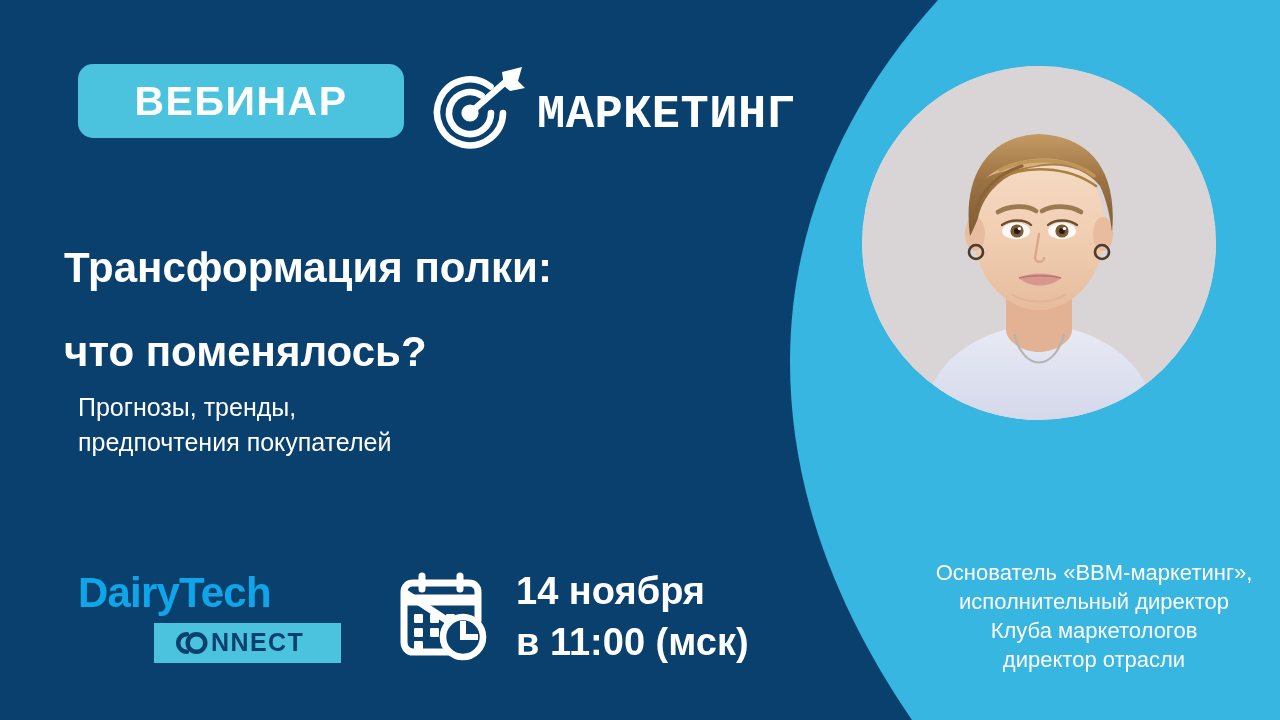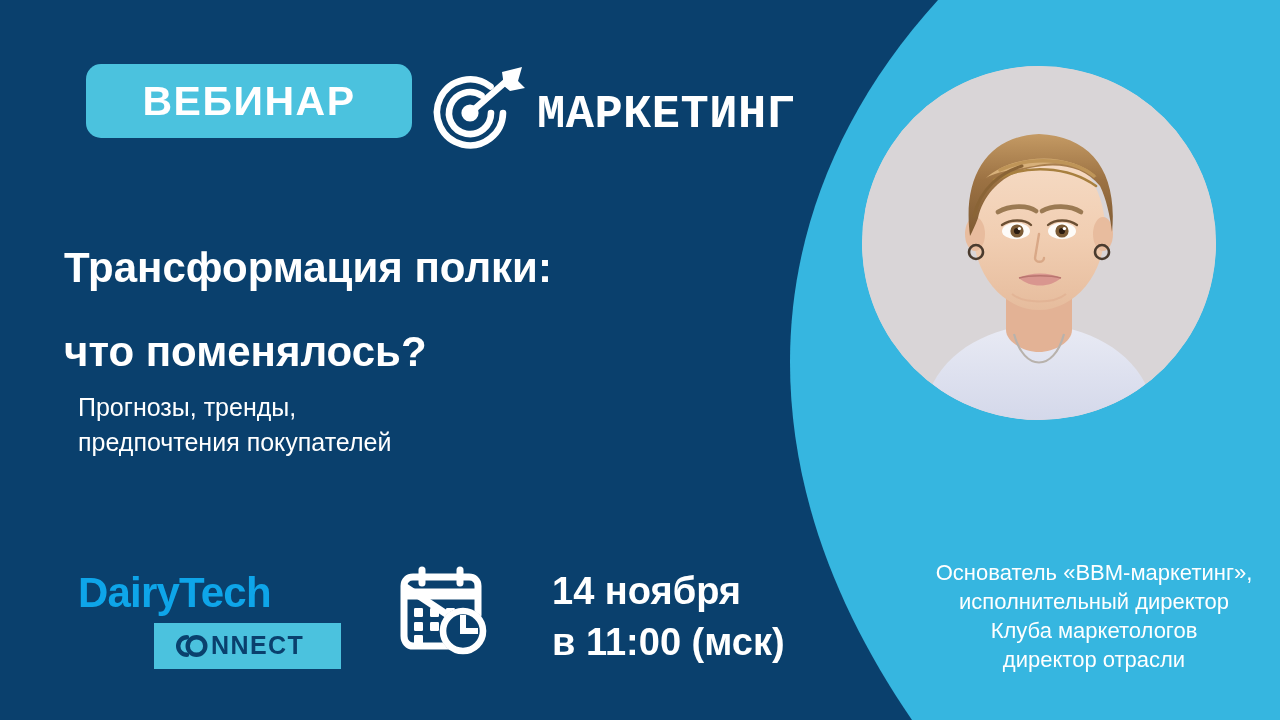--- a/index.html
+++ b/index.html
@@ -45,21 +45,20 @@
     position: absolute;
     left: 78px;
     top: 64px;
     width: 326px;
     height: 74px;
     background: #4BC2DE;
     border-radius: 15px;
     display: flex;
     align-items: center;
     justify-content: center;
-    margin-left: 8px;
   }
   .webinar-badge span {
     color: #ffffff;
     font-size: 41px;
     font-weight: bold;
     letter-spacing: 1.5px;
   }
 
   
   .marketing-lockup {
@@ -116,36 +115,35 @@
     color: #0ea5e9;
     font-size: 42px;
     font-weight: bold;
     letter-spacing: -0.8px;
     line-height: 1;
   }
   .connect-badge {
     margin-top: 9px;
     margin-left: 76px;
     width: 187px;
-    height: 46px;
+    height: 40px;
     background: #4BC2DE;
     display: flex;
     align-items: center;
     justify-content: center;
   }
   .connect-badge svg { display: block; }
 
   
   .date-block {
     position: absolute;
     left: 398px;
     top: 566px;
     display: flex;
-    align-items: flex-start;
-    gap: 36px;
+    align-items: flex-end;
   }
   .calendar-icon { width: 96px; height: 96px; display: block; }
   .date-text {
     margin-left: 22px;
     color: #ffffff;
     font-size: 38px;
     font-weight: bold;
     line-height: 1.34;
     white-space: nowrap;
   }

